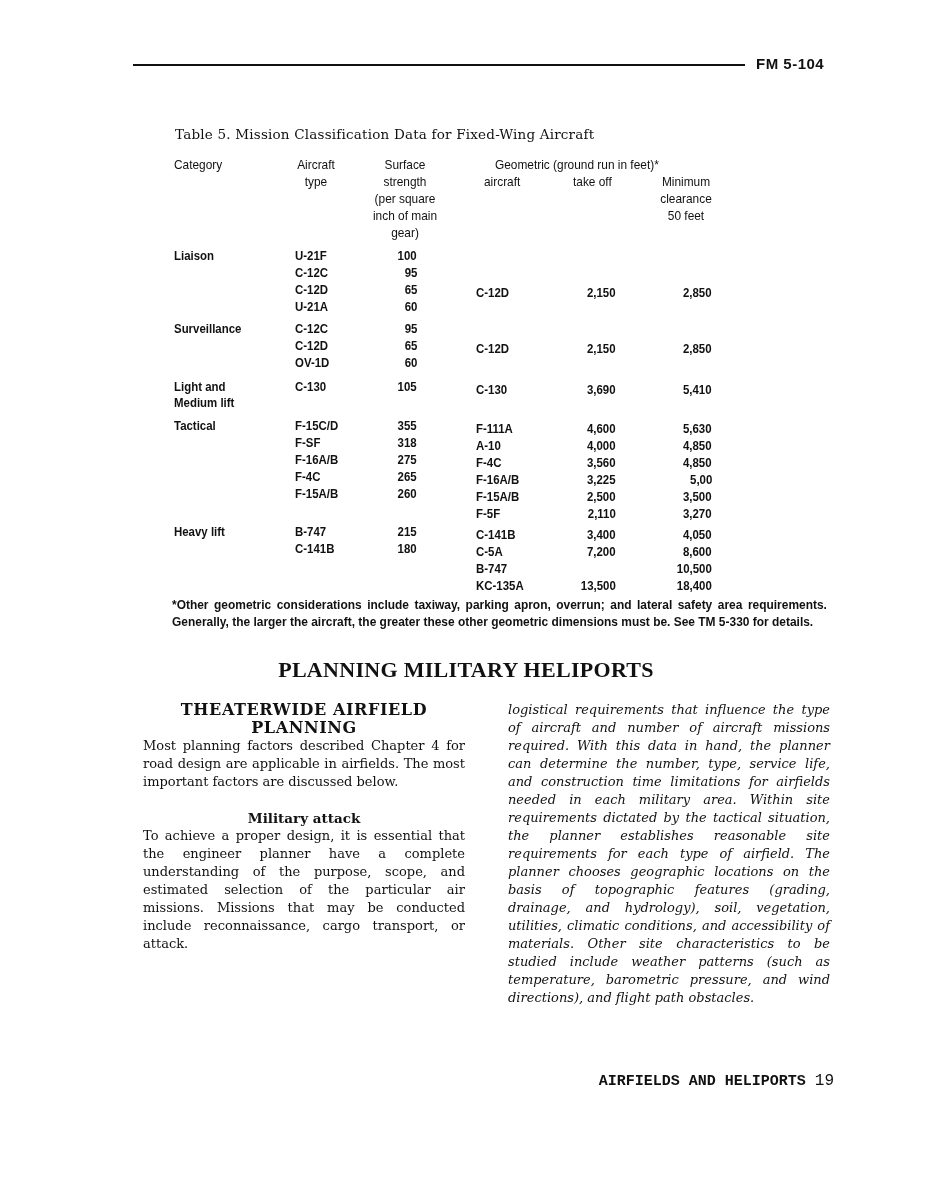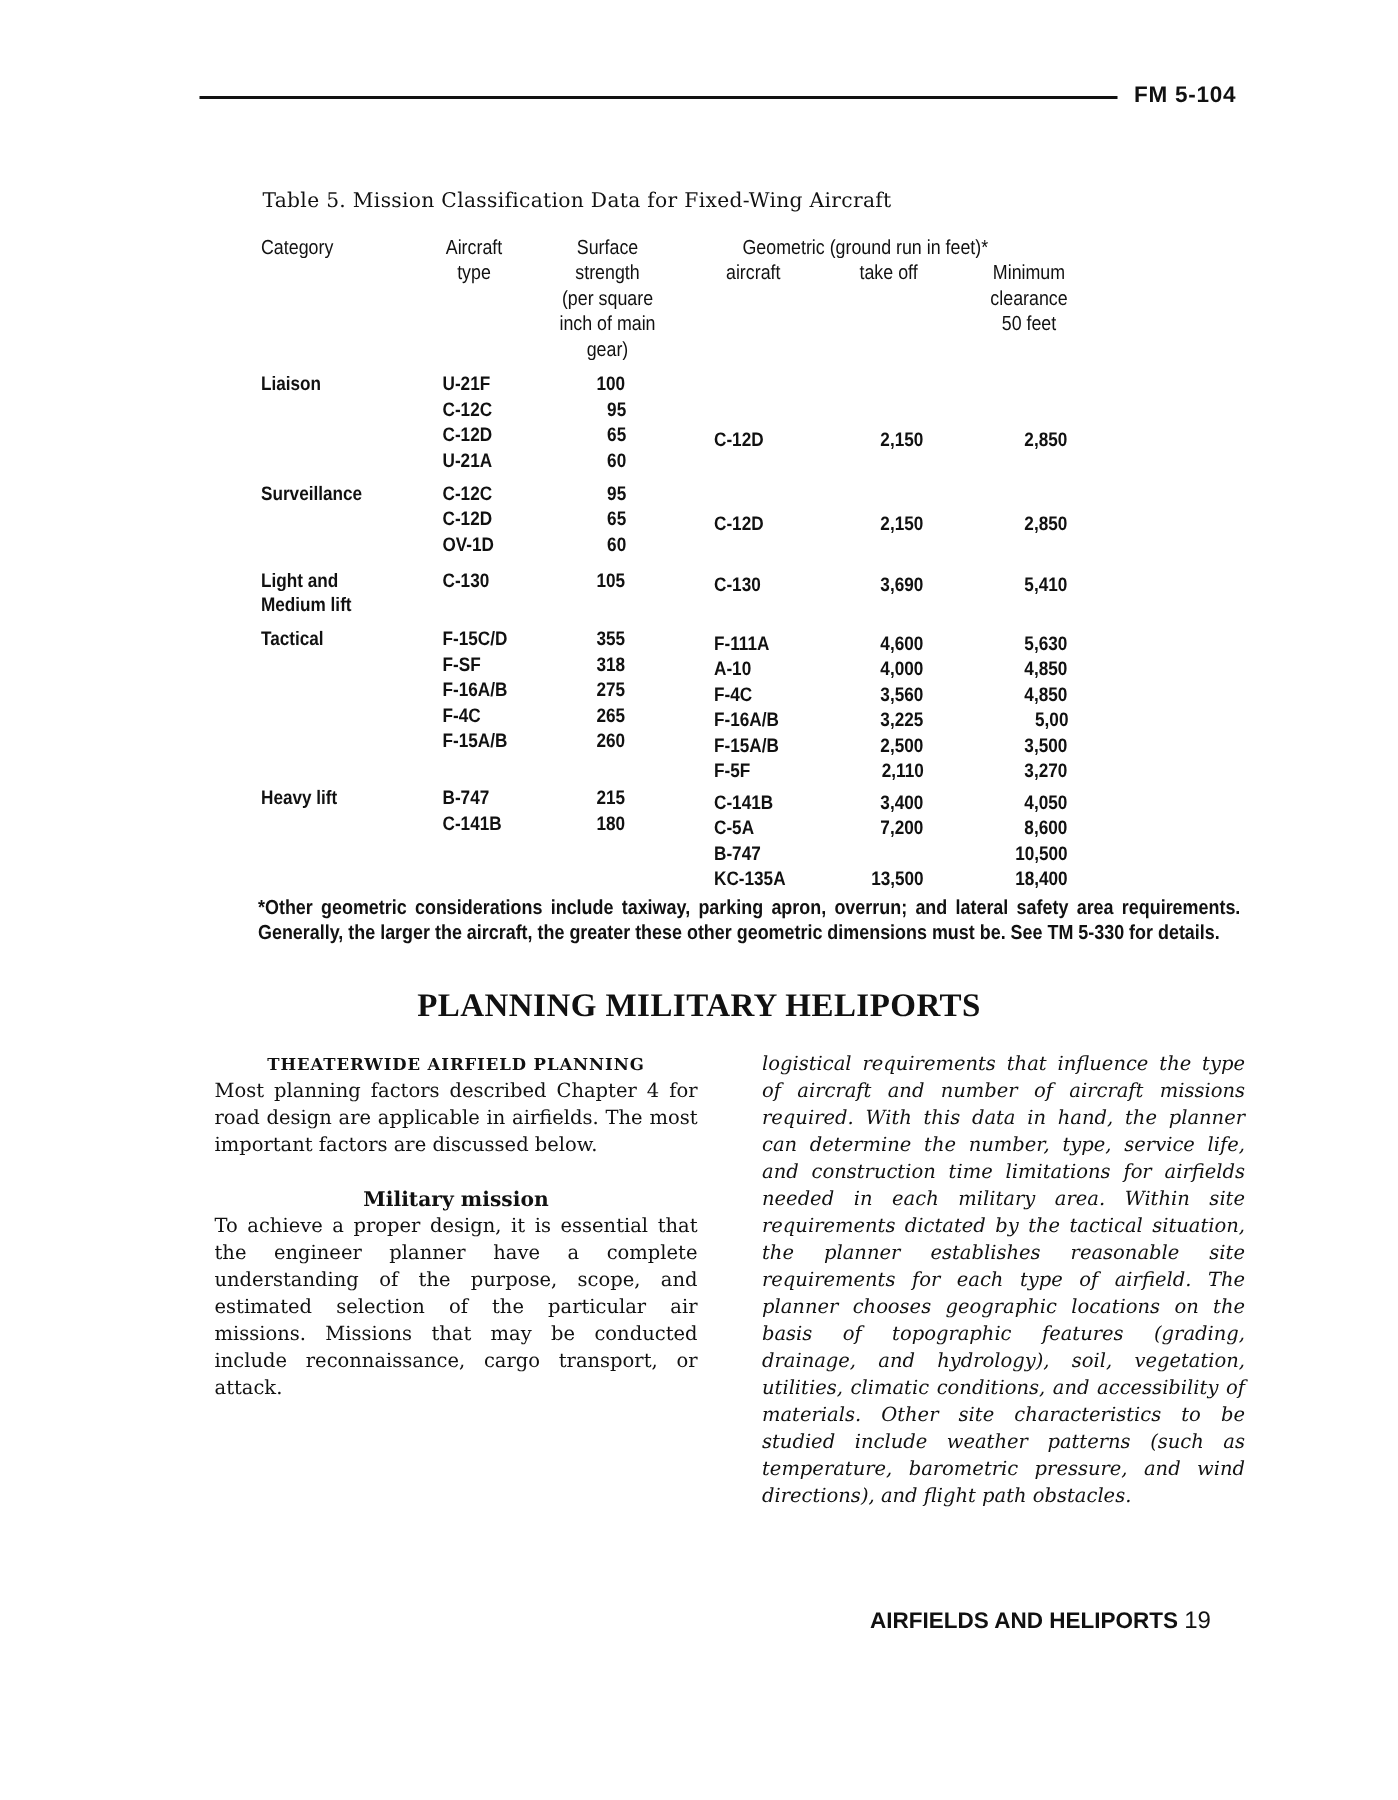--- a/index.html
+++ b/index.html
@@ -8,24 +8,24 @@
     .header-code { position: absolute; left: 756px; top: 55px; font-family: "Liberation Sans", sans-serif; font-weight: bold; font-size: 15px; letter-spacing: 0.5px; }
     .table-title { position: absolute; left: 175px; top: 126px; font-family: "DejaVu Serif", serif; font-size: 13.5px; letter-spacing: 0.2px; }
     .tbl { position: absolute; font-family: "Liberation Sans", sans-serif; font-size: 13px; line-height: 17px; font-weight: bold; transform: scaleX(0.88); transform-origin: left top; }
     .hdr { position: absolute; font-family: "Liberation Sans", sans-serif; font-size: 13.5px; line-height: 17px; transform: scaleX(0.88); transform-origin: left top; white-space: nowrap; }
     .cell { position: absolute; white-space: nowrap; }
     .footnote { position: absolute; left: 172px; top: 596px; width: 740px; font-family: "Liberation Sans", sans-serif; font-size: 13.5px; line-height: 17px; text-align: justify; transform: scaleX(0.885); transform-origin: left top; font-weight: bold; }
     .section-title { position: absolute; left: 0; width: 932px; top: 657px; text-align: center; font-family: "Liberation Serif", serif; font-weight: bold; font-size: 22px; letter-spacing: 0.3px; }
     .col { position: absolute; font-family: "DejaVu Serif", serif; font-size: 13px; line-height: 18px; text-align: justify; }
     .col-left { left: 143px; top: 701px; width: 322px; }
     .col-right { left: 508px; top: 701px; width: 322px; font-style: italic; }
-    .col h3 { margin: 0; text-align: center; font-size: 11px; font-weight: bold; letter-spacing: 0.6px; line-height: 18px; }
+    .col h3 { margin: 0; text-align: center; font-size: 16px; font-weight: bold; letter-spacing: 0.6px; line-height: 18px; }
     .col h4 { margin: 18px 0 0 0; text-align: center; font-size: 13.5px; font-weight: bold; line-height: 18px; }
     .col p { margin: 0; }
-    .footer { position: absolute; left: 580px; top: 1072px; width: 254px; font-family: Liberation Sans, sans-serif; font-weight: bold; font-size: 15px; }
+    .footer { position: absolute; left: 580px; top: 1072px; width: 254px; text-align: right; font-family: Liberation Mono, monospace; font-weight: bold; font-size: 15px; }
     .footer .pg { font-weight: normal; font-size: 16px; }
   </style>
 </head>
 <body>
 
 <div class="rule"></div>
 <div class="header-code">FM 5-104</div>
 
 <div class="table-title">Table 5. Mission Classification Data for Fixed-Wing Aircraft</div>
 
@@ -122,21 +122,21 @@
     <div class="tbl cell" style="top: 577px; left: auto; right: 220px; transform-origin: right top;">18,400</div>
   </div>
 
 <div class="footnote"><span>*Other geometric considerations include taxiway, parking apron, overrun; and lateral safety area requirements. Generally, the larger the aircraft, the greater these other geometric dimensions must be. See TM 5-330 for details.</span></div>
 
 <div class="section-title">PLANNING MILITARY HELIPORTS</div>
 
 <div class="col col-left">
   <h3>THEATERWIDE AIRFIELD PLANNING</h3>
   <p>Most planning factors described Chapter 4 for road design are applicable in airfields. The most important factors are discussed below.</p>
-  <h4>Military mission</h4>
+  <h4>Military attack</h4>
   <p>To achieve a proper design, it is essential that the engineer planner have a complete understanding of the purpose, scope, and estimated selection of the particular air missions. Missions that may be conducted include reconnaissance, cargo transport, or attack.</p>
 </div>
 
 <div class="col col-right">
   <p>logistical requirements that influence the type of aircraft and number of aircraft missions required. With this data in hand, the planner can determine the number, type, service life, and construction time limitations for airfields needed in each military area. Within site requirements dictated by the tactical situation, the planner establishes reasonable site requirements for each type of airfield. The planner chooses geographic locations on the basis of topographic features (grading, drainage, and hydrology), soil, vegetation, utilities, climatic conditions, and accessibility of materials. Other site characteristics to be studied include weather patterns (such as temperature, barometric pressure, and wind directions), and flight path obstacles.</p>
 </div>
 
 <div class="footer">
   <span>AIRFIELDS AND HELIPORTS</span>
   <span class="pg">19</span>

